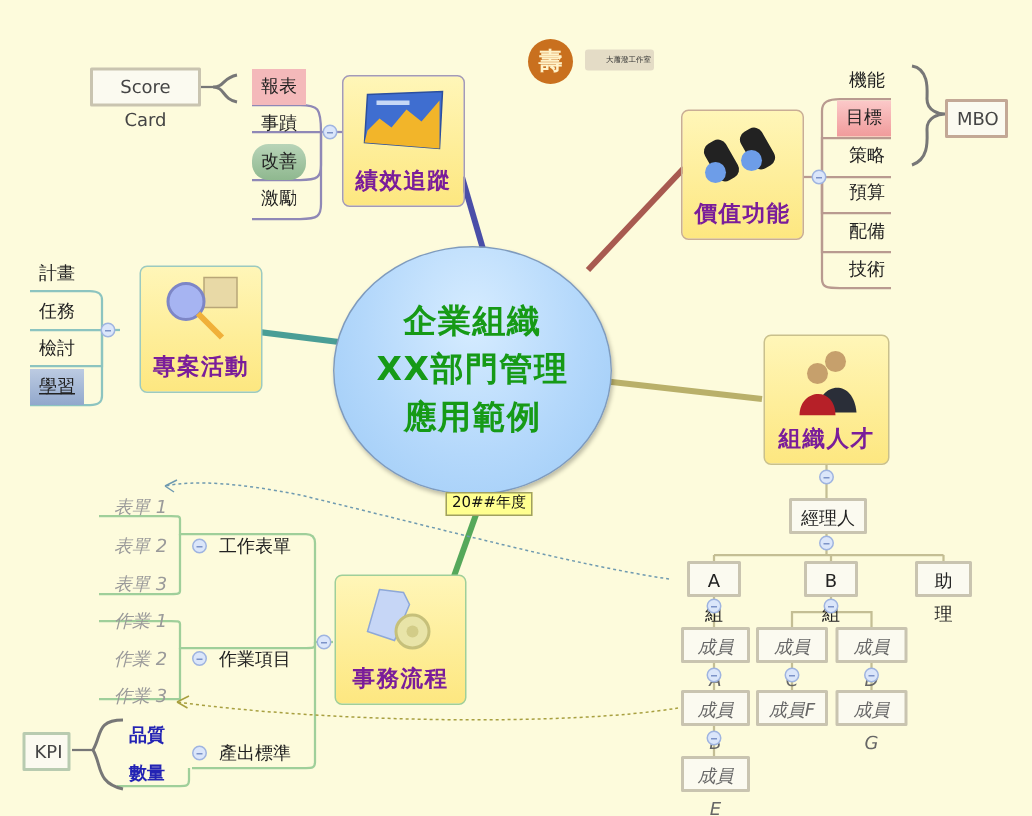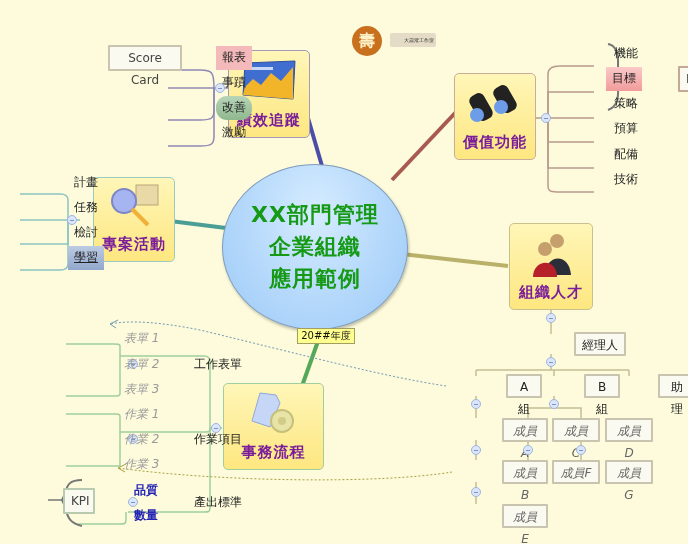--- a/index.html
+++ b/index.html
@@ -26,21 +26,20 @@
     position: absolute; border-radius: 5px;
     background: linear-gradient(#fff6b8, #fde780);
     display: flex; flex-direction: column; align-items: center; justify-content: flex-end;
     padding-bottom: 7px;
   }
   .main-topic .label { color: #7a1d9a; font-weight: bold; font-size: 15px; letter-spacing: 1px; }
   .main-topic .icon { width: 60px; height: 46px; margin-bottom: 6px; }
   .sub {
     position: absolute; font-size: 12px; color: #222; height: 24px; line-height: 22px;
     padding: 0 6px;
-    margin-left: 48px;
   }
   .boxed { border: 2px solid #c9c4b0; background: #fbfaf0; text-align: center; border-radius: 1px; }
   .italic { font-style: italic; color: #9a9a9a; }
   .blue { color: #2323b4; font-weight: bold; }
   .collapse {
     position: absolute; width: 10px; height: 10px; border-radius: 50%;
     background: #dbe6fa; border: 1px solid #9fb4e0;
   }
   .collapse::after { content: ""; position: absolute; left: 2px; top: 3.5px; width: 4px; height: 1px; background: #7d93c8; }
 </style>
@@ -121,22 +120,22 @@
 </svg>
 
 <div class="abs" style="left:352px;top:26px;width:30px;height:30px;border-radius:50%;background:#c9701e;color:#fff2c8;font-size:16px;font-weight:bold;text-align:center;line-height:30px;">
   <span>壽</span>
 </div>
 <div class="abs" style="left:390px;top:33px;width:46px;height:14px;background:#e4dcc6;font-size:5px;line-height:14px;text-align:right;padding-right:2px;color:#333;border-radius:2px;">
   <span>大蕭潑工作室</span>
 </div>
 
 <div class="central">
+  <span>企業組織</span>
   <span>XX部門管理</span>
-  <span>企業組織</span>
   <span>應用範例</span>
 </div>
 <div class="year-tag">20##年度</div>
 
 <div class="main-topic" style="left:228px;top:50px;width:82px;height:88px;border:1px solid #a39ab8;">
   <svg class="icon" viewBox="0 0 60 46">
     <polygon points="6,4 56,2 54,40 4,36" fill="#3f6ed0" stroke="#2b4f9e"></polygon>
     <polygon points="6,28 14,20 22,26 32,14 42,22 54,8 54,40 4,36" fill="#f2b52a"></polygon>
     <rect x="12" y="8" width="22" height="3" fill="#c6d8f6"></rect>
   </svg>
@@ -203,21 +202,21 @@
 <div class="sub boxed italic" style="left:557px;top:418px;width:48px;color:#666;">成員D</div>
 <div class="collapse" style="left:471px;top:445px;"></div>
 <div class="collapse" style="left:523px;top:445px;"></div>
 <div class="collapse" style="left:576px;top:445px;"></div>
 <div class="sub boxed italic" style="left:454px;top:460px;width:46px;color:#666;">成員B</div>
 <div class="sub boxed italic" style="left:504px;top:460px;width:48px;color:#666;">成員F</div>
 <div class="sub boxed italic" style="left:557px;top:460px;width:48px;color:#666;">成員G</div>
 <div class="collapse" style="left:471px;top:487px;"></div>
 <div class="sub boxed italic" style="left:454px;top:504px;width:46px;color:#666;">成員E</div>
 
-<div class="main-topic" style="left:223px;top:383px;width:101px;height:87px;border:1px solid #9fcf9a;">
+<div class="main-topic" style="left:223px;top:383px;width:88px;height:87px;border:1px solid #9fcf9a;">
   <svg class="icon" viewBox="0 0 60 46">
     <polygon points="16,2 32,4 36,12 26,36 8,30" fill="#c6d6f6" stroke="#8ea8d8"></polygon>
     <circle cx="38" cy="30" r="11" fill="#e8e4a8" stroke="#c6c07a" stroke-width="2"></circle>
     <circle cx="38" cy="30" r="4" fill="#d2cc88"></circle>
   </svg>
   <span class="label">事務流程</span>
 </div>
 <div class="collapse" style="left:211px;top:423px;"></div>
 
 <div class="collapse" style="left:128px;top:359px;"></div>

